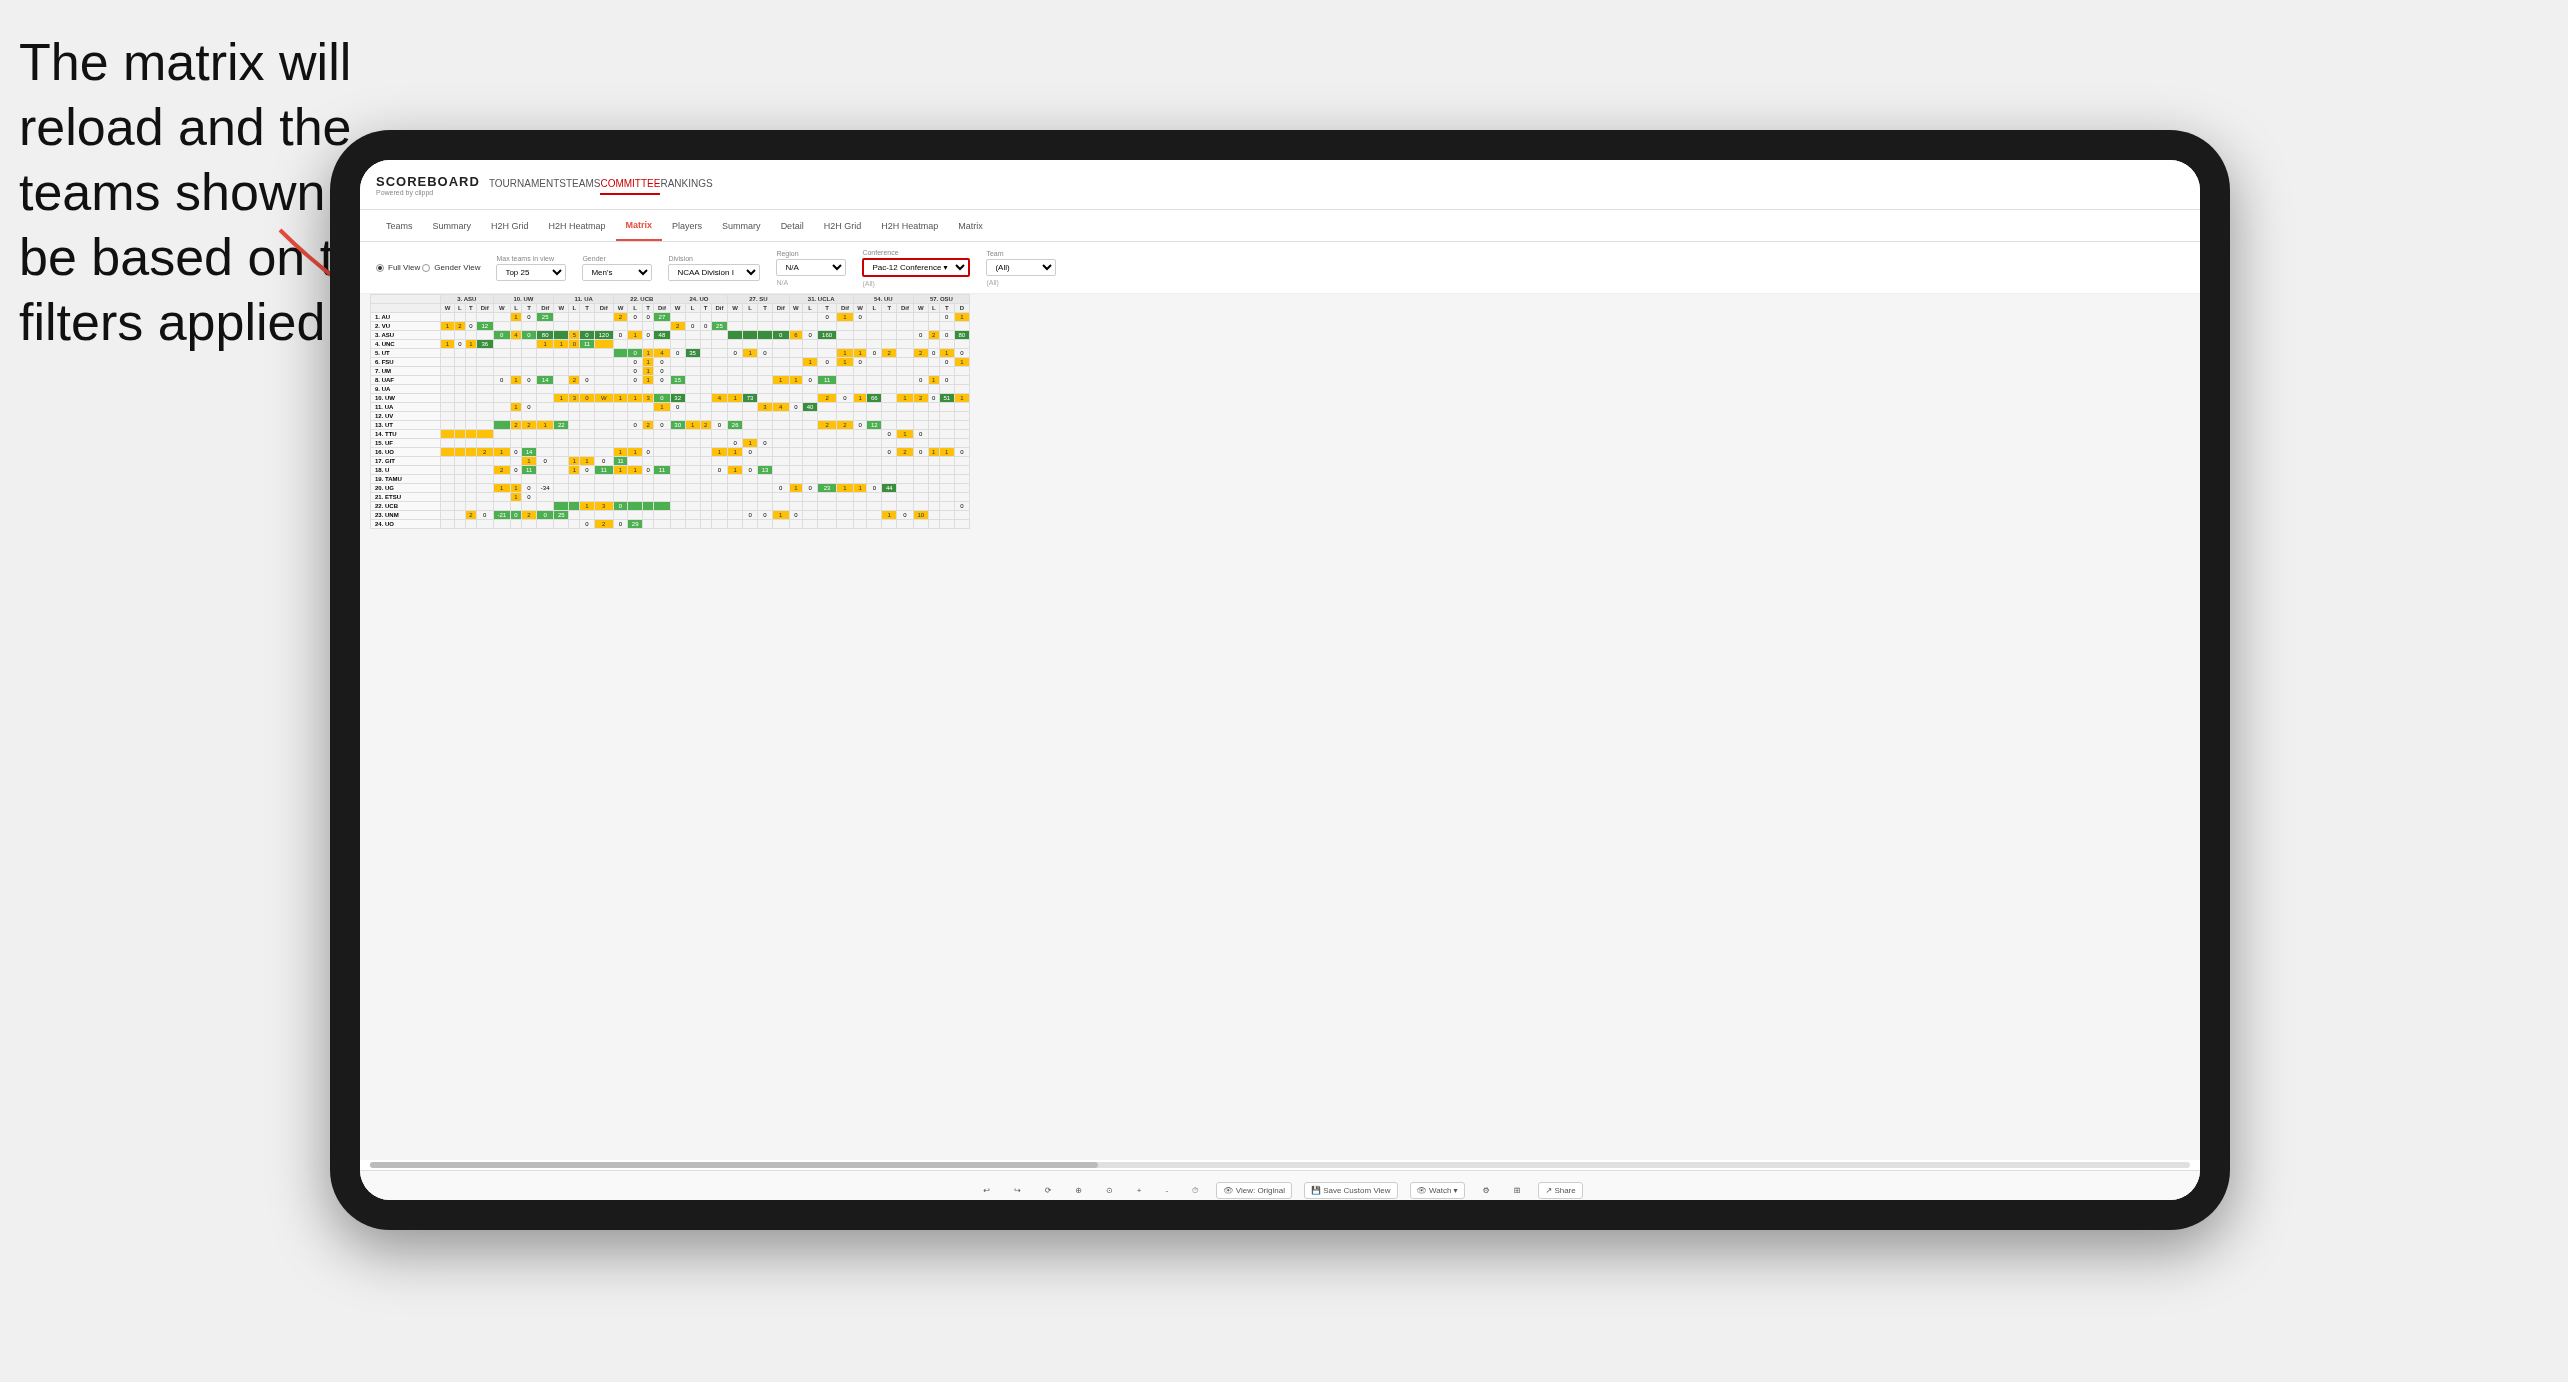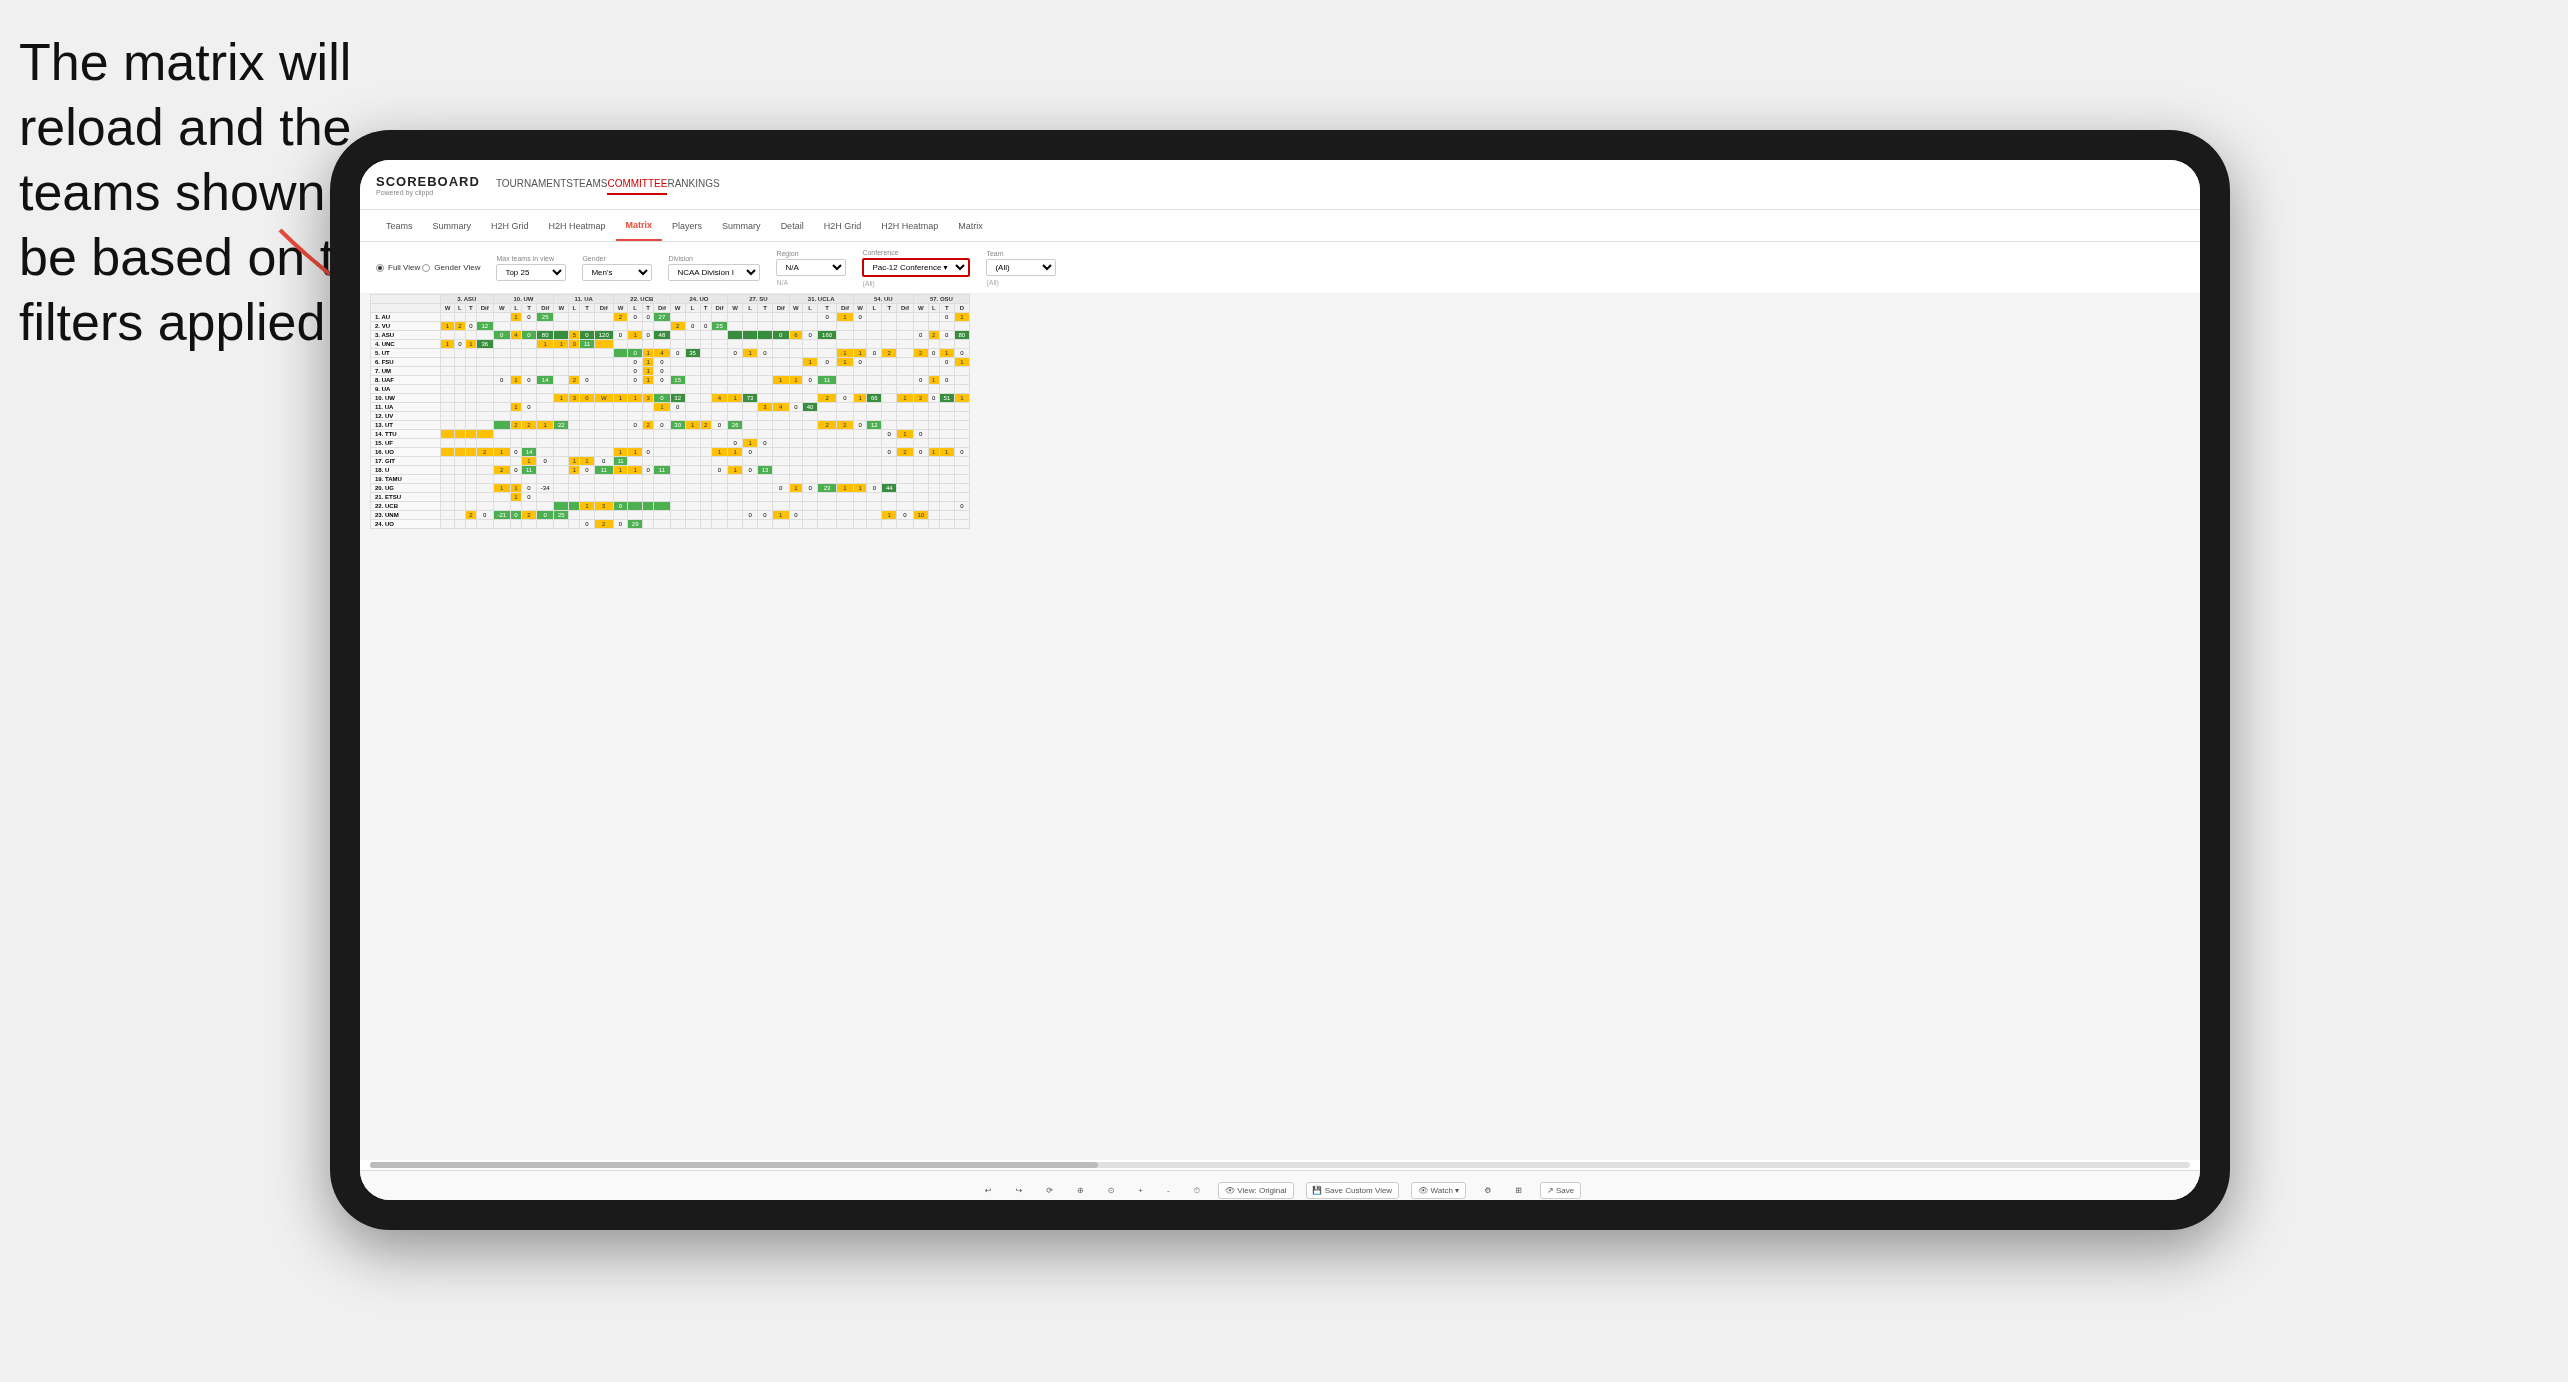--- a/index.html
+++ b/index.html
@@ -50,21 +50,21 @@
     .app-header {
       display: flex;
       align-items: center;
       padding: 8px 16px;
       border-bottom: 1px solid #ddd;
       background: #fff;
       height: 50px;
     }
 
     .logo-area {
-      margin-right: 16px;
+      margin-right: 9px;
     }
 
     .logo-title {
       font-size: 13px;
       font-weight: 900;
       color: #222;
       letter-spacing: 1px;
     }
 
     .logo-sub {
@@ -1395,17 +1395,17 @@
       <span class="toolbar-btn">⊕</span>
       <span class="toolbar-btn">⊙</span>
       <span class="toolbar-btn">+</span>
       <span class="toolbar-btn">-</span>
       <span class="toolbar-btn">⏱</span>
       <span class="toolbar-btn primary">👁 View: Original</span>
       <span class="toolbar-btn primary">💾 Save Custom View</span>
       <span class="toolbar-btn primary">👁 Watch ▾</span>
       <span class="toolbar-btn">⚙</span>
       <span class="toolbar-btn">⊞</span>
-      <span class="toolbar-btn primary">↗ Save</span>
+      <span class="toolbar-btn primary">↗ Share</span>
     </div>
 
   </div>
 </div>
 
 </body></html>

